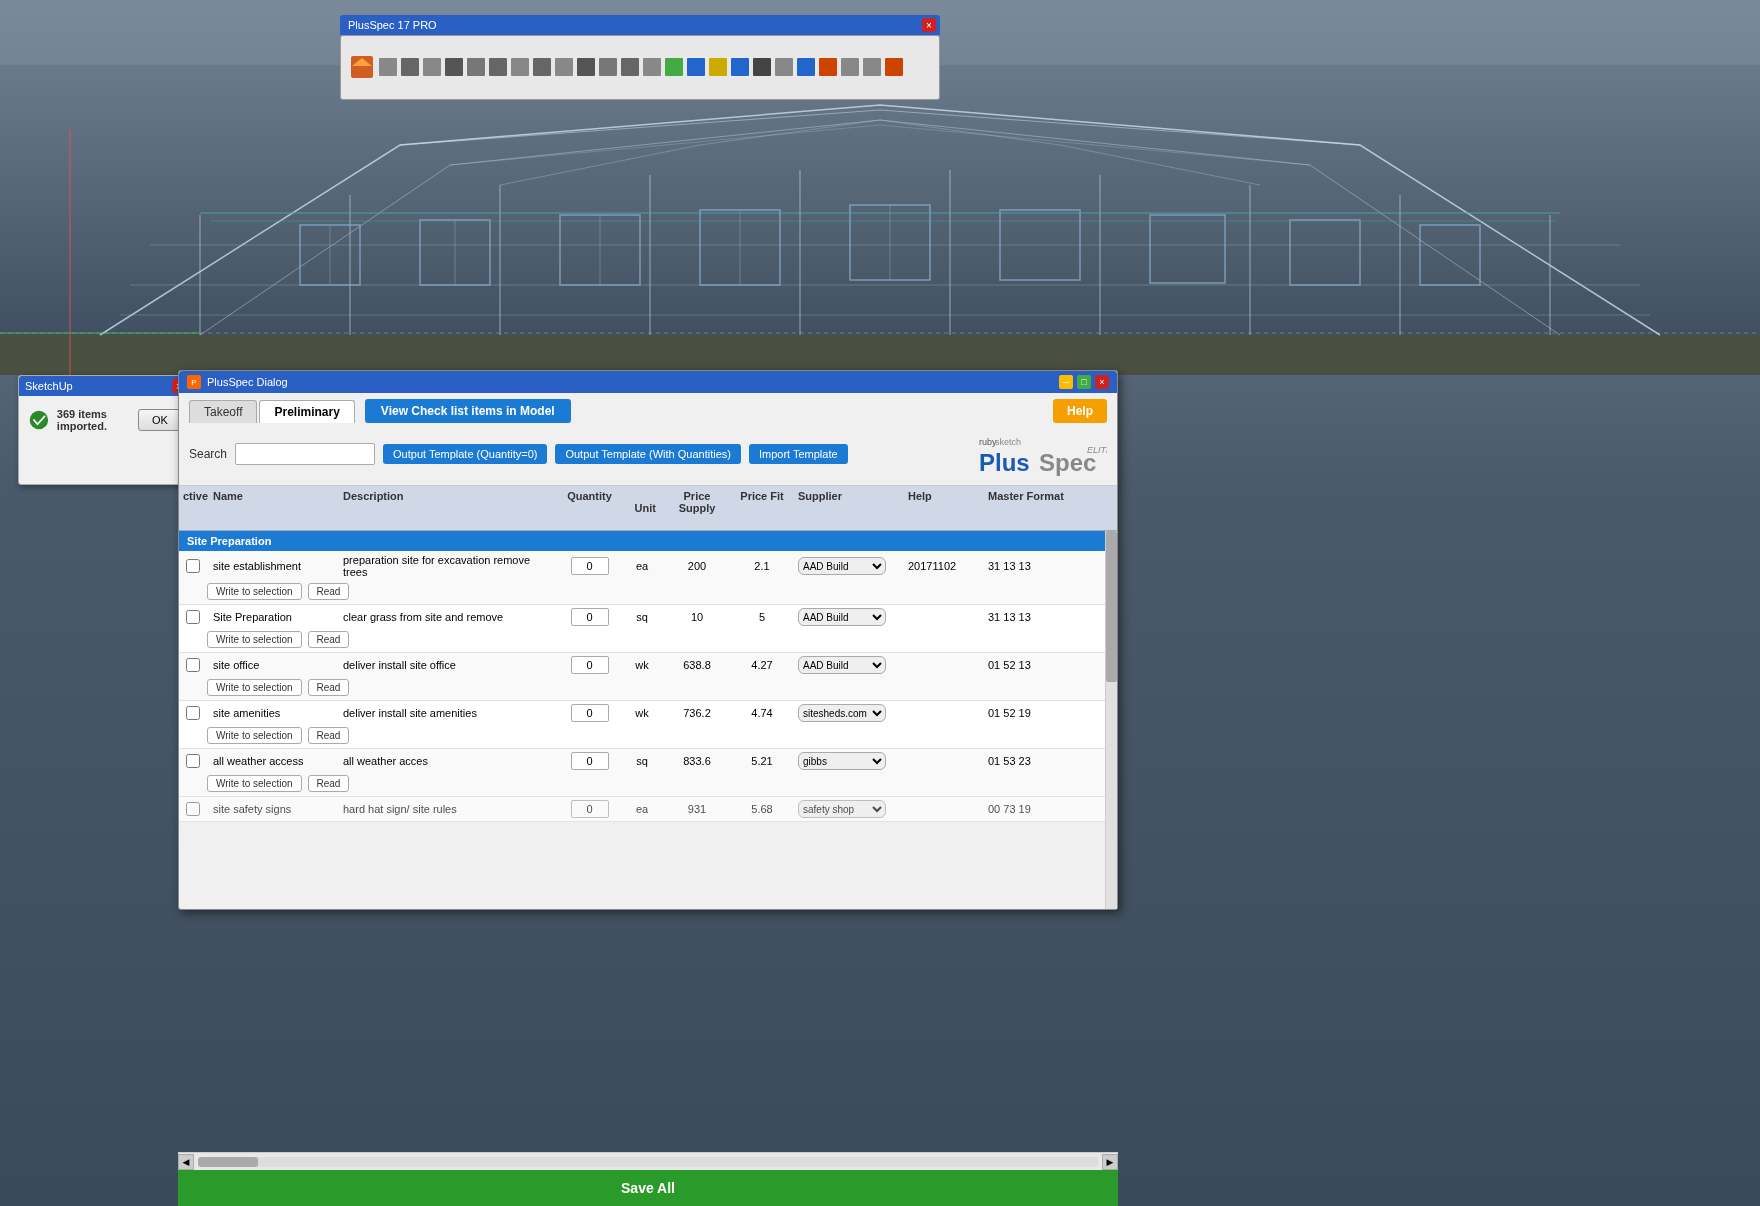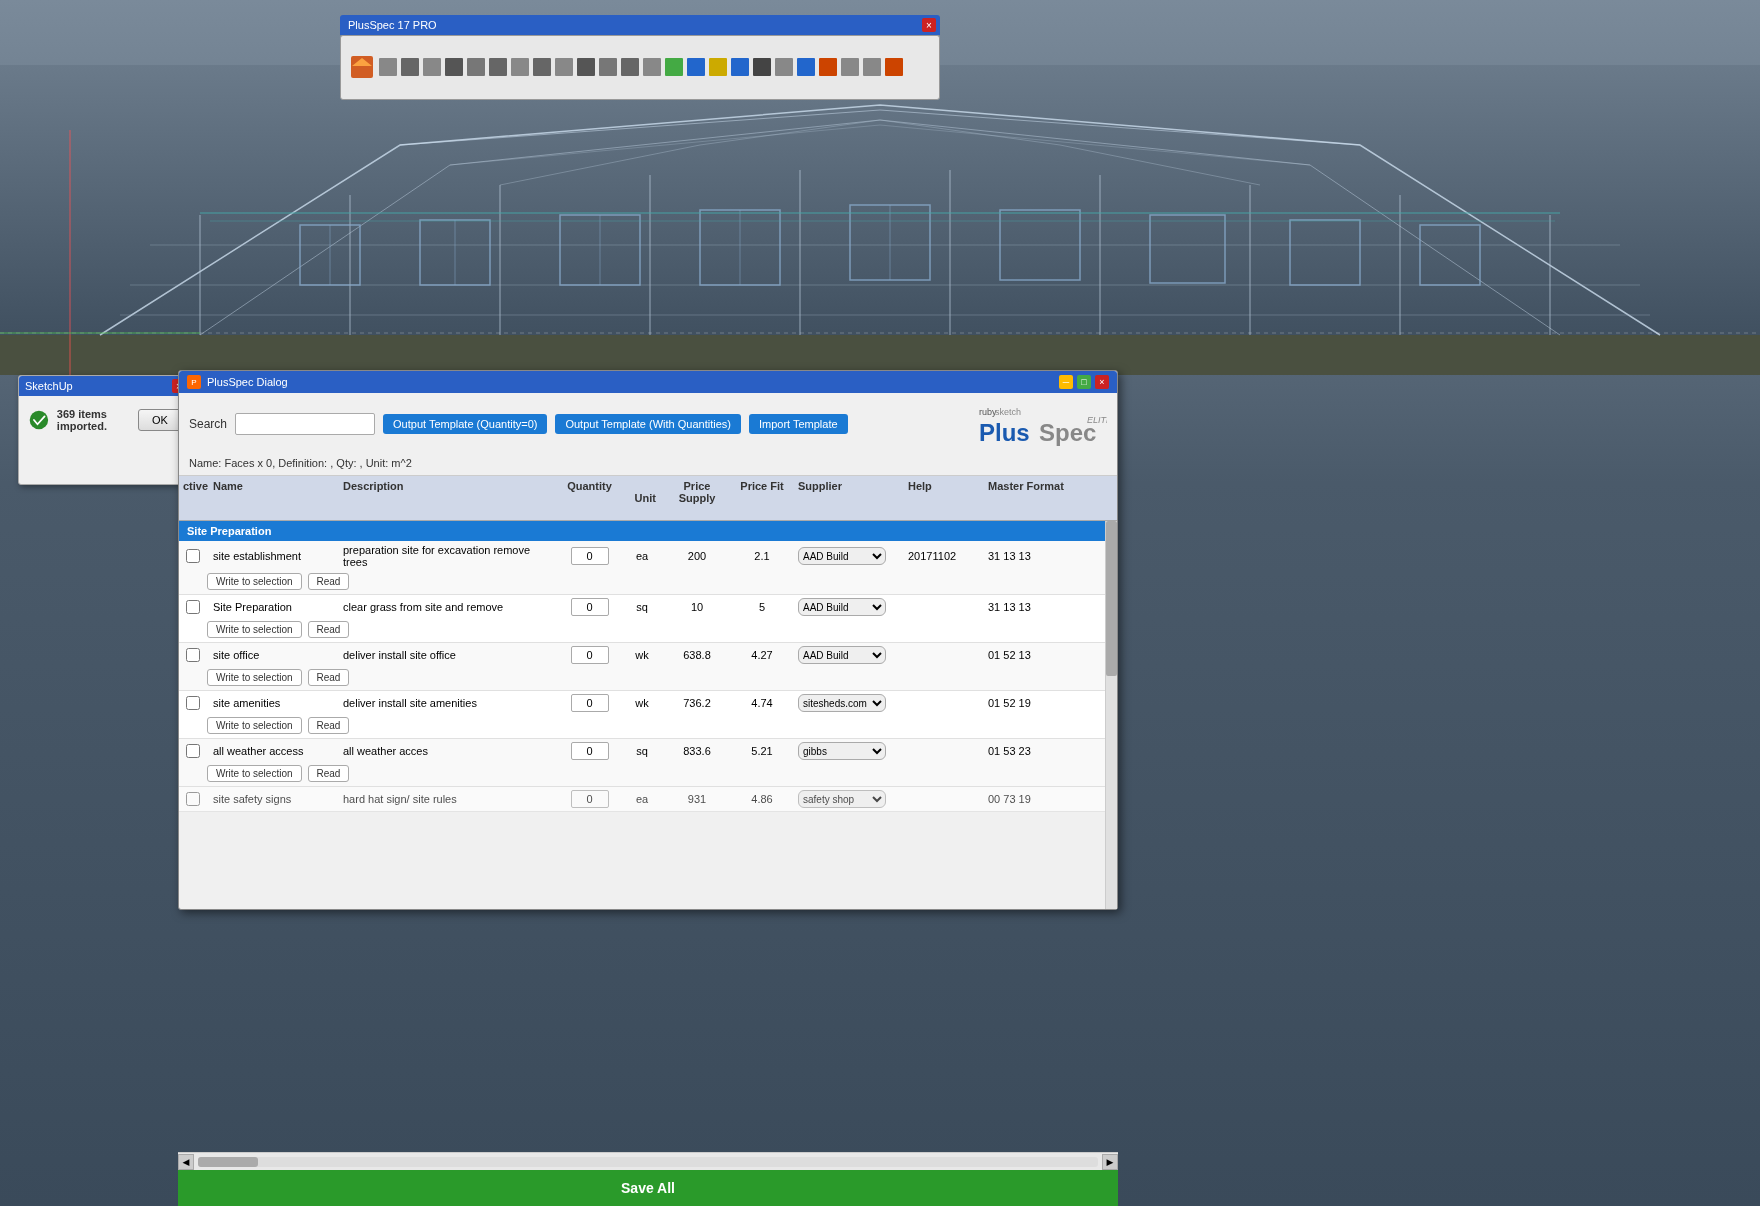--- a/index.html
+++ b/index.html
@@ -598,42 +598,45 @@
       </div>
       <span>PlusSpec Dialog</span>
     </div>
     <div class="dialog-title-controls">
       <div class="title-btn title-btn-min">─</div>
       <div class="title-btn title-btn-max">□</div>
       <div class="title-btn title-btn-close">×</div>
     </div>
   </div>
 
+  <div class="tabs-row">
+    <div class="tab">Takeoff</div>
+    <div class="tab active">Preliminary</div>
+    <button class="tab-checklist">View Check list items in Model</button>
+    <button class="help-btn">Help</button>
+  </div>
 
   <div class="search-row">
     <span class="search-label">Search</span>
     <input class="search-input" type="text" style="">
     <button class="btn-output">Output Template (Quantity=0)</button>
     <button class="btn-output">Output Template (With Quantities)</button>
     <button class="btn-import">Import Template</button>
 
     <div style="margin-left: auto; display:flex; align-items:center;">
       <svg width="130" height="50" viewBox="0 0 130 50">
         <text x="2" y="16" font-size="9" fill="#555" font-family="Arial">ruby</text>
         <text x="18" y="16" font-size="9" fill="#888" font-family="Arial">sketch</text>
         <text x="2" y="42" font-size="24" fill="#1a5ab0" font-family="Arial" font-weight="bold">Plus</text>
         <text x="62" y="42" font-size="24" fill="#888" font-family="Arial" font-weight="bold">Spec</text>
         <text x="110" y="24" font-size="9" fill="#888" font-family="Arial" font-style="italic">ELITE</text>
       </svg>
     </div>
   </div>
 
-  <div class="name-row">
-    <span>Name:  Faces x 0,   Definition: ,   Qty: ,   Unit: m^2</span>
-  </div>
 
   <div class="table-container">
 
     <div class="table-header">
       <div class="col-active">ctive</div>
       <div class="col-name">Name</div>
       <div class="col-desc">Description</div>
       <div class="col-qty">Quantity</div>
       <div class="col-unit">Unit</div>
       <div class="col-price-supply">Price Supply</div>
@@ -788,21 +791,21 @@
           <div class="cell-active">
             <input type="checkbox" class="checkbox-cell" style="">
           </div>
           <div class="cell-name">site safety signs</div>
           <div class="cell-desc">hard hat sign/ site rules</div>
           <div class="cell-qty">
             <input class="qty-input" type="text" value="0" style="">
           </div>
           <div class="cell-unit">ea</div>
           <div class="cell-price-supply">931</div>
-          <div class="cell-price-fit">4.86</div>
+          <div class="cell-price-fit">5.68</div>
           <div class="cell-supplier">
             <select class="supplier-select">
               <option>safety shop</option>
             </select>
           </div>
           <div class="cell-date"></div>
           <div class="cell-master">00 73 19</div>
         </div>
       </div>
 

